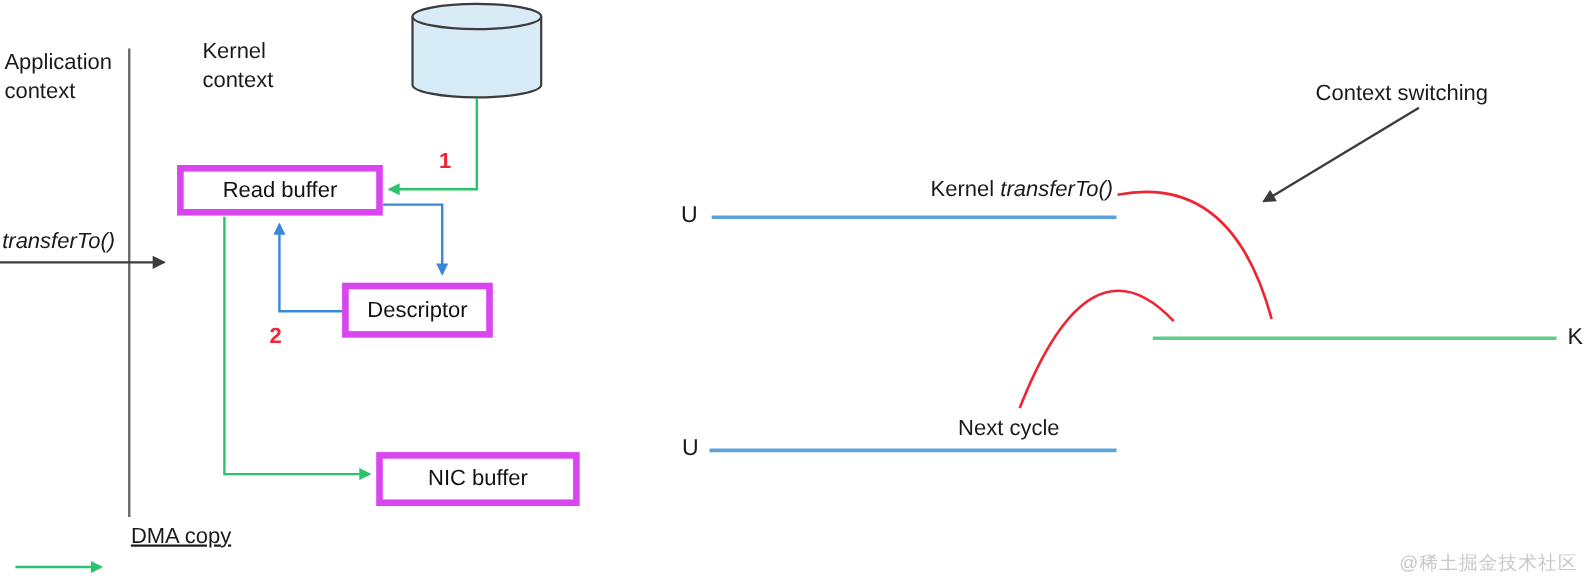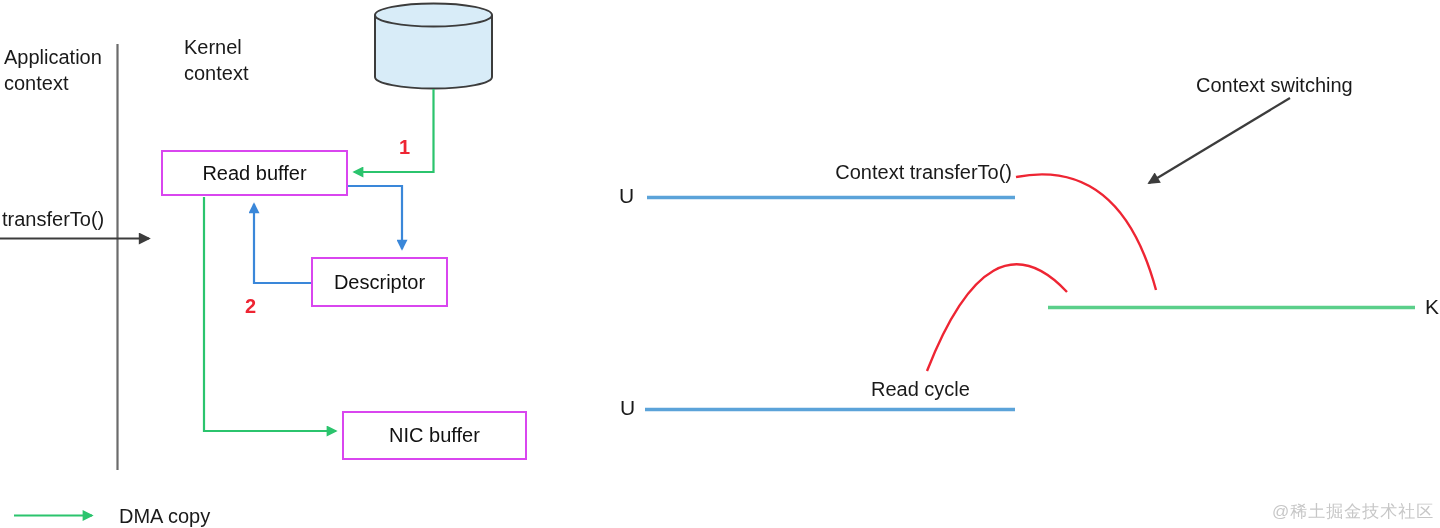--- a/index.html
+++ b/index.html
@@ -12,29 +12,29 @@
     font-family: "Liberation Sans", sans-serif;
     color: #1a1a1a;
     padding-left: 28px;
   }
   svg.overlay { position: absolute; left: 0; top: 0; width: 1440px; height: 528px; }
 
   .lbl { position: absolute; font-size: 20px; line-height: 26px; white-space: pre-line; }
   .box {
     position: absolute;
     background: #ffffff;
-    border: 2px solid #d946ef;
+    border: 6px solid #d946ef;
     display: flex;
     align-items: center;
     justify-content: center;
     font-size: 20px;
     color: #111111;
     box-sizing: border-box;
   }
-  .italic { }
+  .italic { font-style: italic; }
   .red-step { color: var(--red); font-weight: bold; font-size: 20px; position: absolute; }
   .small-cap { font-size: 21px; }
   .right-align { text-align: right; }
   .watermark { position: absolute; font-size: 17px; color: var(--watermark); letter-spacing: 1px; }
 
   
   .s-green  { stroke: var(--green);          stroke-width: 2.2; fill: none; }
   .s-blue   { stroke: var(--blue);           stroke-width: 2.2; fill: none; }
   .s-dark   { stroke: var(--dark);           stroke-width: 2.2; fill: none; }
   .s-gray   { stroke: var(--gray);           stroke-width: 2.2; fill: none; }
@@ -105,30 +105,30 @@
   </div>
 
   <div class="box" style="left:311px; top:257px; width:137px; height:50px;">
     <span>Descriptor</span>
   </div>
 
   <div class="red-step" style="left:399px; top:136px;">1</div>
 
   <div class="red-step" style="left:245px; top:295px;">2</div>
 
-  <div class="lbl" style="left:119px; top:503px;">DMA copy</div>
+  <div class="lbl" style="left:119px; top:475px;text-decoration:underline;">DMA copy</div>
 
   <div class="lbl" style="left:1196px; top:72px;text-align:center;">Context switching</div>
 
-  <div class="lbl right-align" style="left:780px; top:159px; width:232px;"><span>Context </span><span class="italic">transferTo()</span></div>
+  <div class="lbl right-align" style="left:780px; top:159px; width:232px;"><span>Kernel </span><span class="italic">transferTo()</span></div>
 
   <div class="lbl small-cap" style="left:619px; top:183px;">U</div>
 
 
   <div class="lbl small-cap" style="left:1425px; top:294px;">K</div>
 
-  <div class="lbl" style="left:871px; top:376px;">Read cycle</div>
+  <div class="lbl" style="left:871px; top:376px;">Next cycle</div>
 
   <div class="lbl small-cap" style="left:620px; top:395px;">U</div>
 
   <div class="watermark" style="left:1272px; top:500px;">@稀土掘金技术社区</div>
 
 </div>
 
 </body></html>

